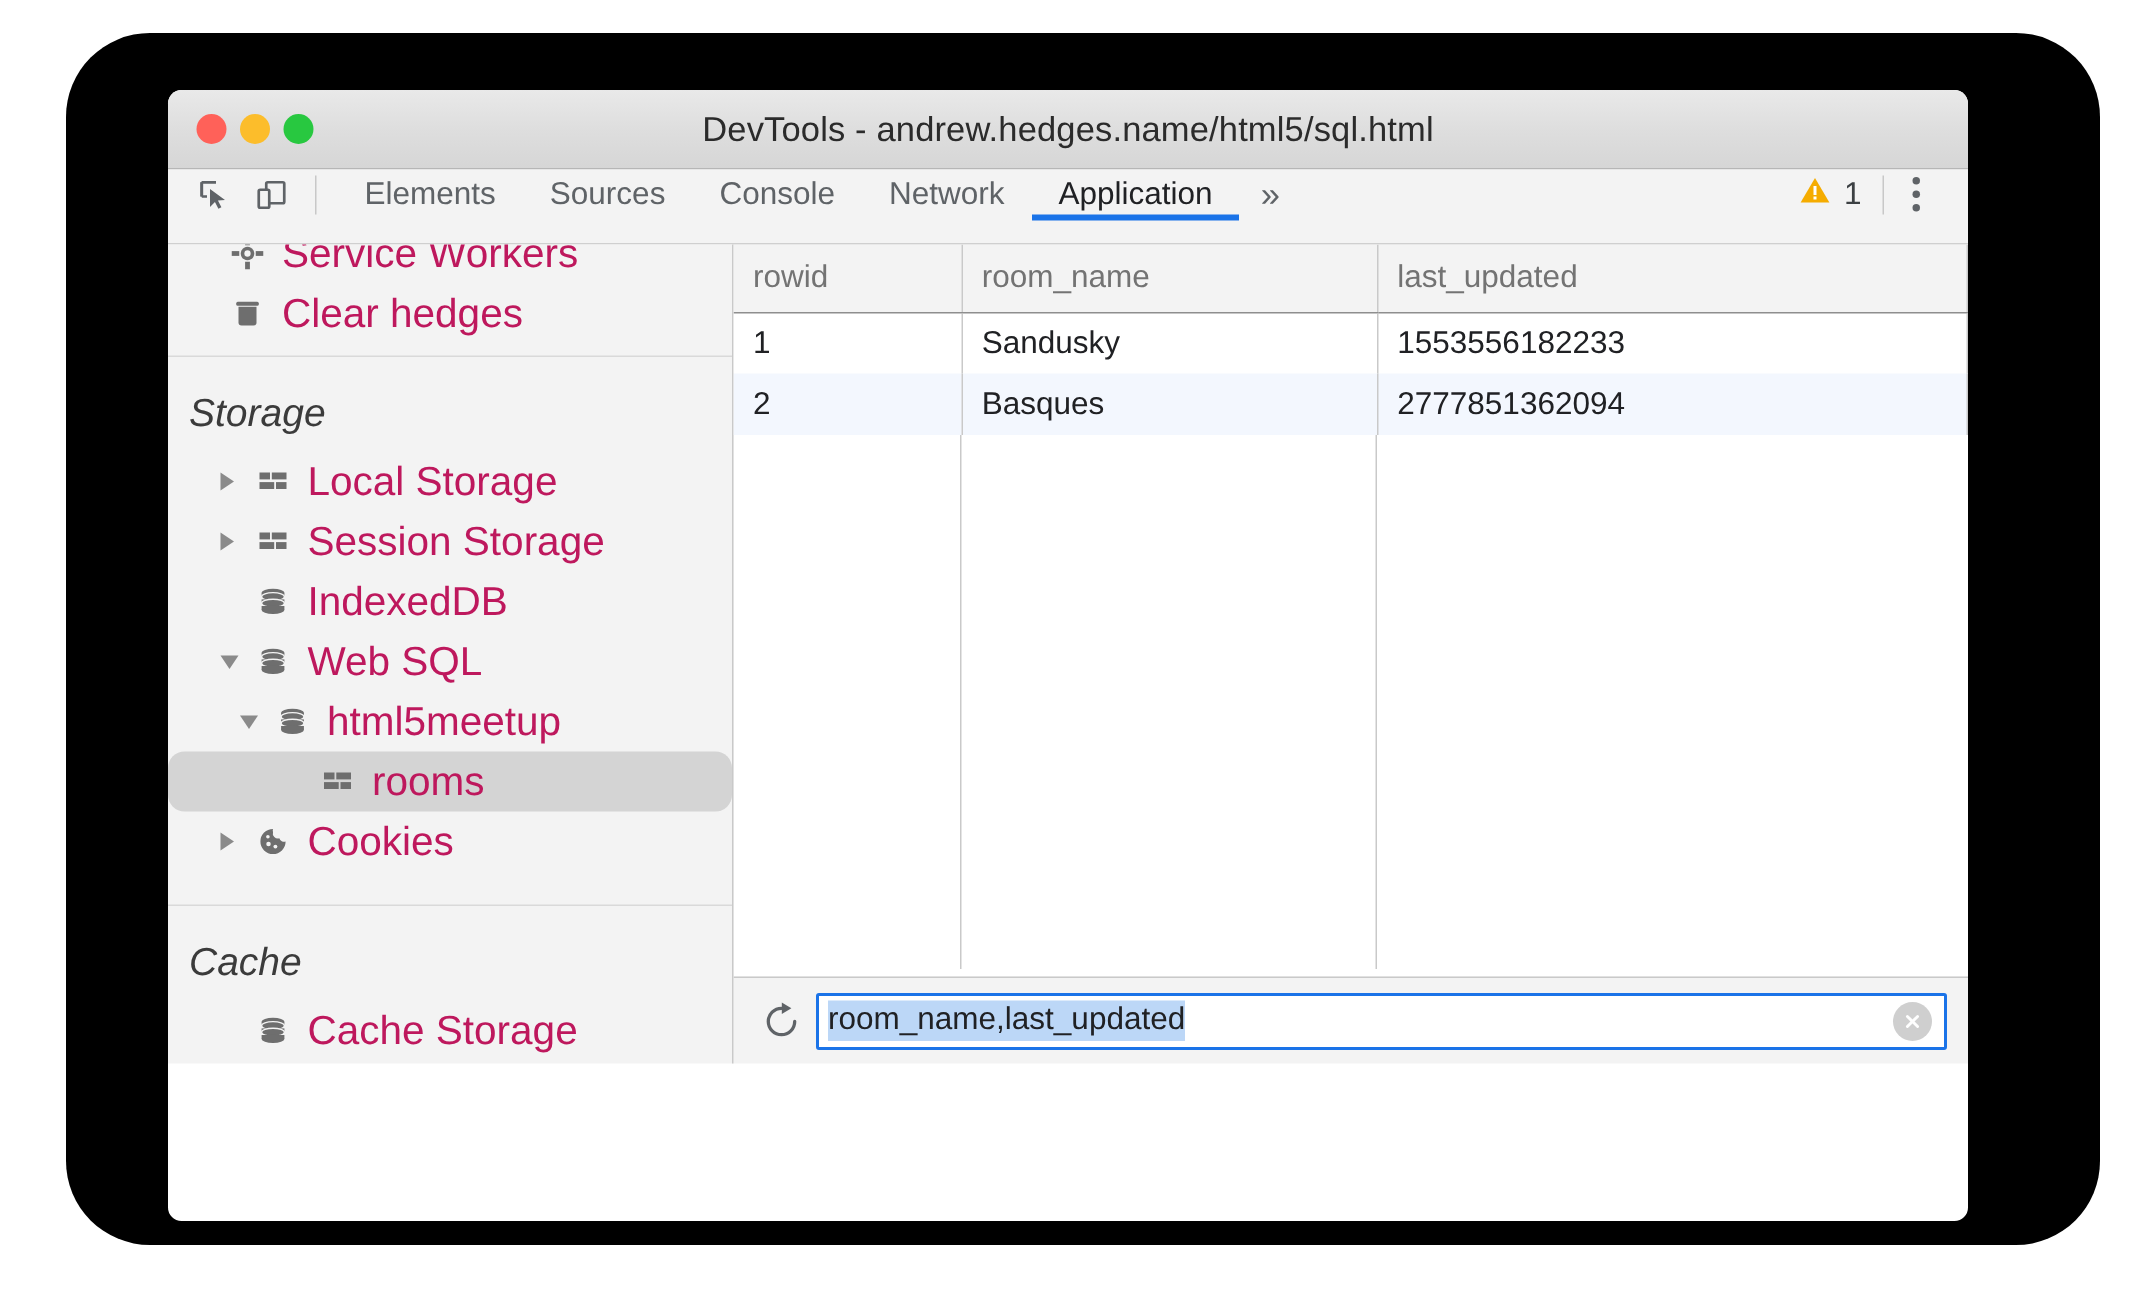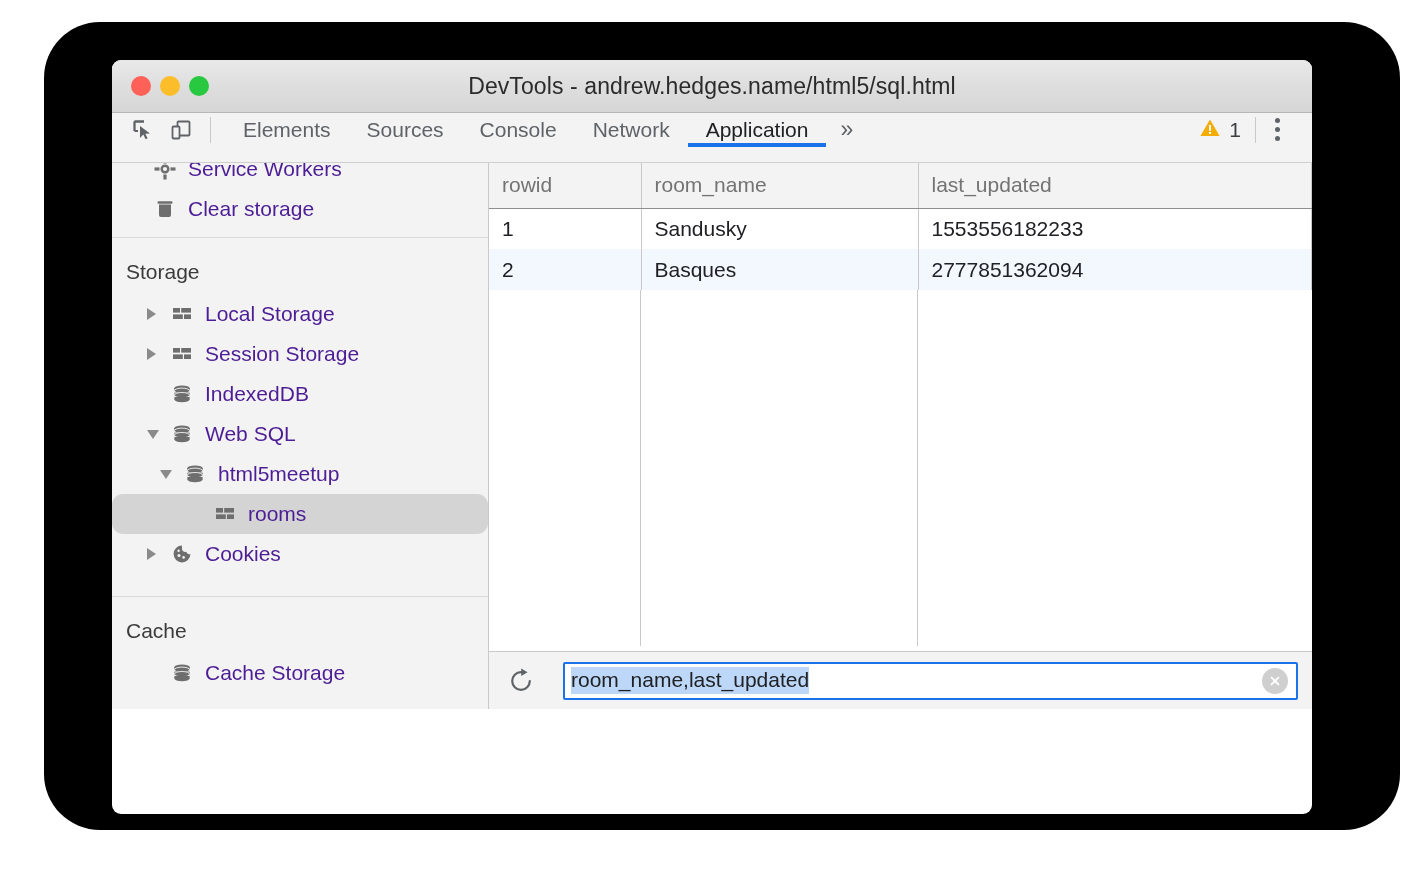--- a/index.html
+++ b/index.html
@@ -109,42 +109,43 @@
     width: 377px;
     background: #f3f3f3;
     border-right: 1px solid #c9c9c9;
     overflow: hidden;
     position: relative;
   }
   .tree-row {
     display: flex; align-items: center;
     height: 40px;
     padding-left: 18px;
-    font-size: 21px;
-    color: #4c1d95;
+    font-size: 27px;
+    color: #be185d;
     cursor: pointer;
     white-space: nowrap;
   }
   .tree-row.selected { background: #d4d4d4; }
   .tree-row.clipped { margin-top: -14px; }
   .indent-1 { padding-left: 35px; }
   .indent-2 { padding-left: 48px; }
   .indent-3 { padding-left: 78px; border-radius: 11px; }
   .arrow {
     width: 18px; min-width: 18px;
     display: inline-flex; align-items: center; justify-content: flex-start;
     margin-right: 4px;
   }
   .arrow.none { visibility: hidden; }
   .tri-right { width: 0; height: 0; border-left: 9px solid #8a8a8a; border-top: 6px solid transparent; border-bottom: 6px solid transparent; }
   .tri-down { width: 0; height: 0; border-top: 9px solid #8a8a8a; border-left: 6px solid transparent; border-right: 6px solid transparent; }
   .ic { width: 26px; min-width: 26px; margin-right: 10px; display: flex; align-items: center; justify-content: center; }
   .sec-title {
-    font-size: 21px; color: #3b3b3b;
+    font-size: 26px; color: #3b3b3b;
     padding: 22px 0 10px 14px;
+    font-style: italic;
   }
   .sec-divider { height: 1px; background: #d9d9d9; margin: 8px 0 0 0; }
 
   
   .grid { flex: 1; display: flex; flex-direction: column; background: #ffffff; }
   .grid-scroll { flex: 1; overflow: hidden; position: relative; }
   table.dg { width: 100%; border-collapse: collapse; table-layout: fixed; }
   table.dg th {
     background: #f3f3f3;
     font-weight: normal;
@@ -174,21 +175,21 @@
   .fc3 { flex: 1; }
 
   
   .qbar {
     height: 58px;
     background: #f3f3f3;
     border-top: 1px solid #c9c9c9;
     display: flex;
     align-items: center;
     padding: 0 14px 0 12px;
-    gap: 22px;
+    gap: 3px;
   }
   .refresh-btn { width: 40px; height: 40px; display: flex; align-items: center; justify-content: center; cursor: pointer; }
   .qfield {
     flex: 1;
     height: 38px;
     background: #ffffff;
     border: 2px solid #1a73e8;
     border-radius: 2px;
     display: flex;
     align-items: center;
@@ -305,21 +306,21 @@
       </div>
 
       <div class="tree-row">
         <span class="arrow none"></span>
         <span class="ic">
           <svg width="22" height="22" viewBox="0 0 22 22">
             <rect x="3.5" y="3.2" width="15" height="2.6" rx="1" fill="#6e6e6e"></rect>
             <path d="M5 6.5 h12 v10.5 a2 2 0 0 1 -2 2 H7 a2 2 0 0 1 -2 -2 Z" fill="#6e6e6e"></path>
           </svg>
         </span>
-        <span>Clear storage</span>
+        <span>Clear hedges</span>
       </div>
 
       <div class="sec-divider"></div>
 
       <div class="sec-title">Storage</div>
 
       <div class="tree-row indent-1">
         <span class="arrow">
             <span class="tri-right"></span>
           </span>

